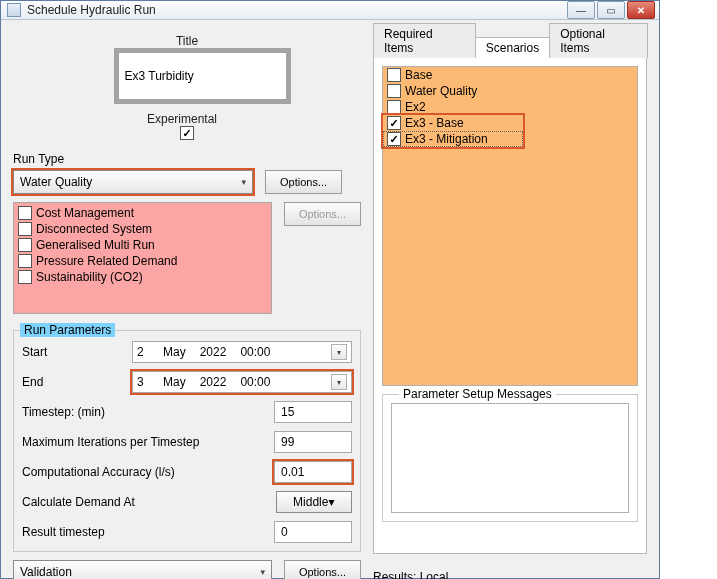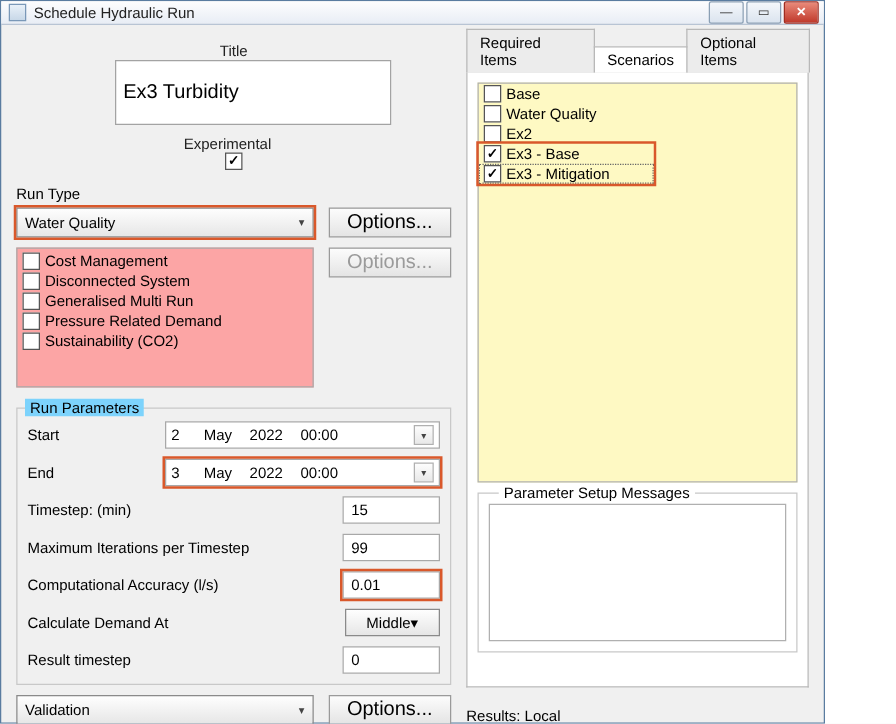--- a/index.html
+++ b/index.html
@@ -57,25 +57,25 @@
     gap: 12px;
   }
   .left-col { width: 348px; display: flex; flex-direction: column; }
   .right-col { flex: 1; display: flex; flex-direction: column; }
 
   .row { display: flex; align-items: center; flex-direction: column; }
   .label { color: #222; }
 
   .text-input {
     height: 22px;
-    border: 1px solid #a3a3a3;
+    border: 5px solid #a3a3a3;
     background: #fff;
     padding: 16px 6px;
     font-family: inherit;
-    font-size: 16px;
+    font-size: 12px;
   }
   .title-input { flex: 1; margin-left: 30px; }
 
   .exp-row { justify-content: flex-end; margin-top: 8px; }
   .chk {
     width: 14px; height: 14px;
     border: 1px solid #555;
     background: #fff;
     display: inline-flex; align-items: center; justify-content: center;
     font-size: 11px; line-height: 1;
@@ -93,21 +93,21 @@
     width: 240px;
   }
   .select .arrow { font-size: 9px; color: #444; }
   .hl-red { outline: 2px solid #d9582b; outline-offset: 0; }
   .btn {
     height: 24px;
     border: 1px solid #9a9a9a;
     background: linear-gradient(#fcfcfc, #e4e4e4);
     padding: 0 14px;
     display: inline-flex; align-items: center; justify-content: center;
-    font-family: inherit; font-size: 16px;
+    font-family: inherit; font-size: 11px;
   }
   .btn.disabled { color: #9a9a9a; }
 
   .chklist {
     margin-top: 8px;
     border: 1px solid #a8a8a8;
     background: #fca5a5;
     height: 112px;
     padding: 2px 4px;
     overflow: hidden;
@@ -184,21 +184,21 @@
     background: #fff;
     flex: 1;
     padding: 8px;
     display: flex; flex-direction: column;
     min-height: 0;
   }
   .check-links { display: flex; gap: 6px; margin-bottom: 4px; }
   .check-links .link { color: #222; cursor: pointer; }
   .scenario-list {
     border: 1px solid #b0b0b0;
-    background: #fef9c3;
+    background: #fdba74;
     height: 320px;
     padding: 0;
   }
   .scenario-list .sitem {
     display: flex; align-items: center; gap: 4px;
     height: 16px; padding: 0 4px;
   }
   .scenario-list .sitem.focus { outline: 1px dotted #666; outline-offset: -1px; }
   .hl-group {
     outline: 2px solid #d9582b;

